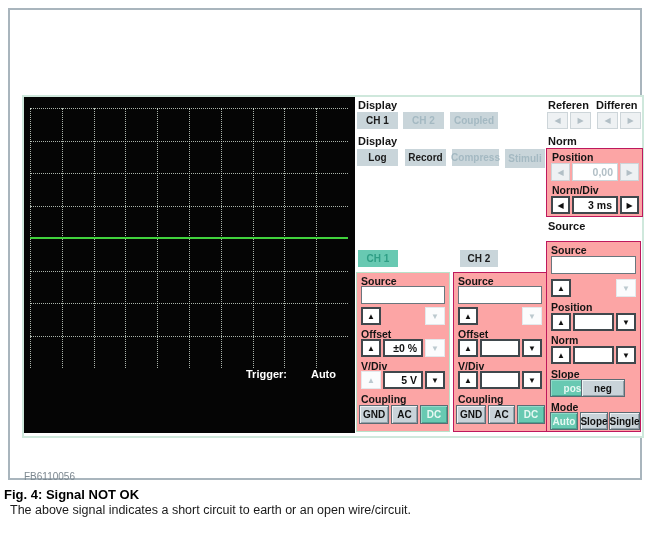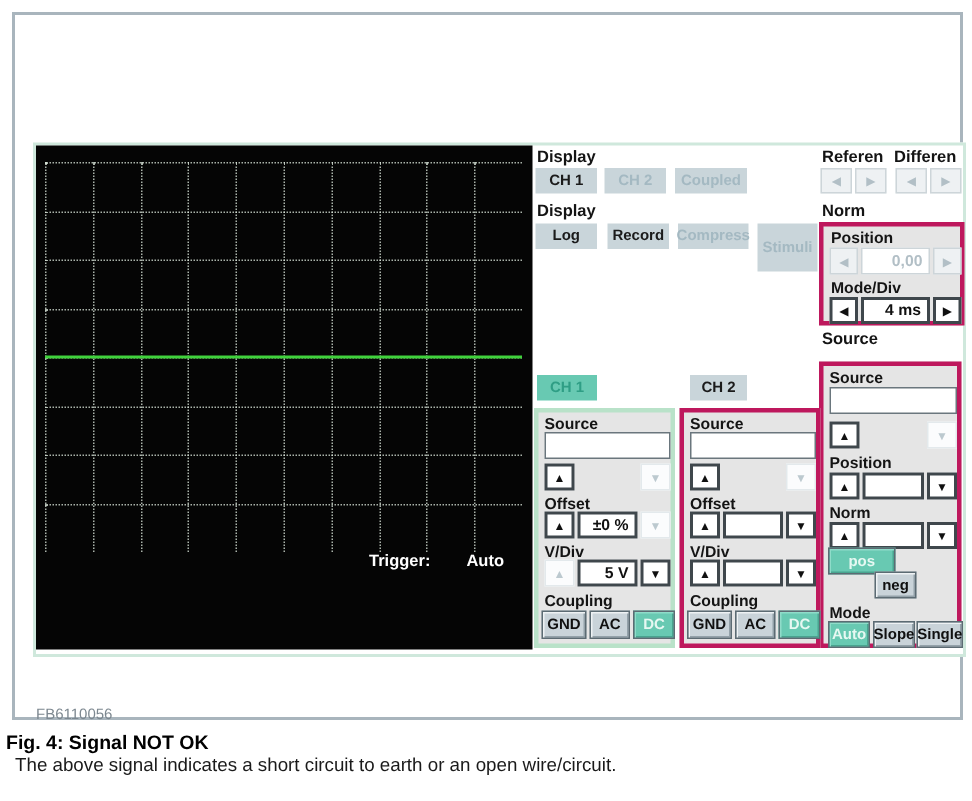--- a/index.html
+++ b/index.html
@@ -26,21 +26,21 @@
   .tab-teal { background:#68c9b2; color:#2f9e85; }
 
   .spin { position:absolute; display:flex; align-items:center; justify-content:center; background:#fff; border:2px solid #3f474c; color:#101010; font-size:8px; }
   .spin-light { position:absolute; display:flex; align-items:center; justify-content:center; background:#eef1f3; border:1px solid #cdd5d9; color:#b2bfc6; font-size:8px; }
   .spin-ghost { position:absolute; display:flex; align-items:center; justify-content:center; background:#fbfcfd; border:1px solid #e3e9ec; color:#bcc9cf; font-size:8px; }
 
   .vinput { position:absolute; background:#fff; border:2px solid #3f474c; font-size:10.5px; font-weight:bold; color:#101010; display:flex; align-items:center; justify-content:flex-end; padding-right:4px; }
   .vinput.dis { border:1px solid #cdd5d9; color:#b2bfc6; }
   .tinput { position:absolute; background:#fff; border:1px solid #6a767d; }
 
-  .panel { position:absolute; border:3px solid #be185d; background:#e5e5e5;padding-left:32px; }
+  .panel { position:absolute; border:1px solid #be185d; background:#fca5a5;padding-left:32px; }
   .panel.green { border-color:#b9e2c9; }
   .panel .lbl { font-size:10.5px; }
 
   .fb-code { position:absolute; left:14px; top:461px; font-size:10px; color:#7d8890; }
   .fig-title { position:absolute; left:4px; top:487px; font-size:13px; font-weight:bold; color:#000; }
   .fig-caption { position:absolute; left:10px; top:503px; font-size:12.5px; color:#1a1a1a; }
 </style>
 </head>
 <body>
 
@@ -93,37 +93,37 @@
         <span>◀</span>
       </div>
     <div class="spin-light" style="left:596px; top:15px; width:21px; height:17px;">
         <span>▶</span>
       </div>
 
     <div class="lbl" style="left:334px; top:38px;">Display</div>
     <div class="btn flat" style="left:333px; top:52px; width:41px; height:17px;">Log</div>
     <div class="btn flat" style="left:381px; top:52px; width:41px; height:17px;">Record</div>
     <div class="btn flat dis" style="left:428px; top:52px; width:47px; height:17px;">Compress</div>
-    <div class="btn flat dis" style="left:481px; top:52px; width:40px; height:32px;">Stimuli</div>
+    <div class="btn flat dis" style="left:481px; top:52px; width:40px; height:19px;">Stimuli</div>
 
     <div class="lbl" style="left:524px; top:38px;">Norm</div>
     <div class="panel" style="left:522px; top:51px; width:97px; height:69px;">
       <div class="lbl" style="left:5px; top:2px;">Position</div>
       <div class="spin-light" style="left:4px; top:14px; width:19px; height:18px;">
           <span>◀</span>
         </div>
       <div class="vinput dis" style="left:25px; top:14px; width:46px; height:18px;">0,00</div>
       <div class="spin-light" style="left:73px; top:14px; width:19px; height:18px;">
           <span>▶</span>
         </div>
-      <div class="lbl" style="left:5px; top:35px;">Mode/Div</div>
+      <div class="lbl" style="left:5px; top:35px;">Norm/Div</div>
       <div class="spin" style="left:4px; top:47px; width:19px; height:18px;">
           <span>◀</span>
         </div>
-      <div class="vinput" style="left:25px; top:47px; width:46px; height:18px;">4 ms</div>
+      <div class="vinput" style="left:25px; top:47px; width:46px; height:18px;">3 ms</div>
       <div class="spin" style="left:73px; top:47px; width:19px; height:18px;">
           <span>▶</span>
         </div>
     </div>
 
     <div class="lbl" style="left:524px; top:123px;">Source</div>
     <div class="panel" style="left:522px; top:144px; width:95px; height:191px;">
       <div class="lbl" style="left:4px; top:2px;">Source</div>
       <div class="tinput" style="left:4px; top:14px; width:85px; height:18px;"></div>
       <div class="spin" style="left:4px; top:37px; width:20px; height:18px;">
@@ -142,22 +142,22 @@
         </div>
       <div class="lbl" style="left:4px; top:92px;">Norm</div>
       <div class="spin" style="left:4px; top:104px; width:20px; height:18px;">
           <span>▲</span>
         </div>
       <div class="vinput" style="left:26px; top:104px; width:41px; height:18px;"></div>
       <div class="spin" style="left:69px; top:104px; width:20px; height:18px;">
           <span>▼</span>
         </div>
       <div class="lbl" style="left:4px; top:126px;">Slope</div>
-      <div class="btn tbtn" style="left:3px; top:121px; width:45px; height:18px;">pos</div>
-      <div class="btn gbtn" style="left:34px; top:137px; width:28px; height:18px;">neg</div>
+      <div class="btn tbtn" style="left:3px; top:137px; width:45px; height:18px;">pos</div>
+      <div class="btn gbtn" style="left:34px; top:137px; width:44px; height:18px;">neg</div>
       <div class="lbl" style="left:4px; top:159px;">Mode</div>
       <div class="btn tbtn" style="left:3px; top:170px; width:28px; height:18px;">Auto</div>
       <div class="btn gbtn" style="left:33px; top:170px; width:28px; height:18px;">Slope</div>
       <div class="btn gbtn" style="left:62px; top:170px; width:31px; height:18px;">Single</div>
     </div>
 
     <div class="btn tab-teal" style="left:334px; top:153px; width:40px; height:17px;">CH 1</div>
     <div class="btn flat" style="left:436px; top:153px; width:38px; height:17px;">CH 2</div>
 
     <div class="panel green" style="left:332px; top:175px; width:94px; height:160px;">

